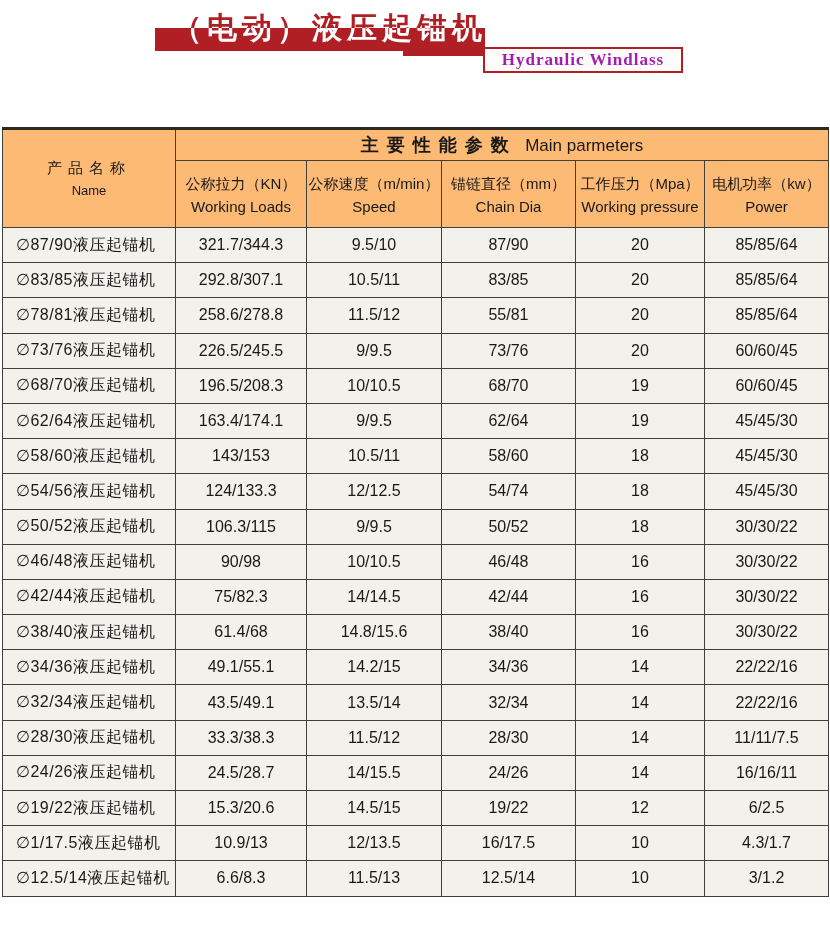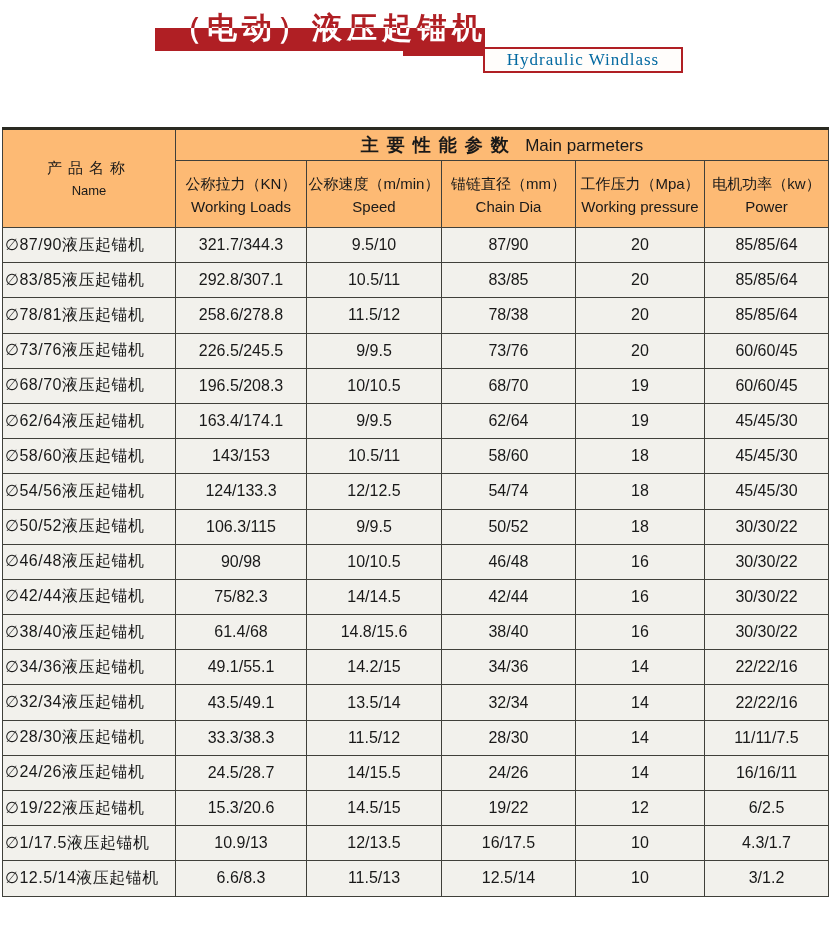--- a/index.html
+++ b/index.html
@@ -18,43 +18,43 @@
     font-family:"DejaVu Sans","Liberation Sans",sans-serif;
   }
   .title-red{color:#b01f24;clip-path:inset(0 0 50% 0);}
   .title-white{color:#ffffff;clip-path:inset(50% 0 0 0);}
   .en-box{
     position:absolute;left:483px;top:47px;width:196px;height:22px;
     border:2px solid #b01f24;background:#fffdfb;
     display:flex;align-items:center;justify-content:center;
   }
   .en-box span{
-    color:#0369a1;font-family:"Liberation Serif","DejaVu Serif",serif;
-    font-weight:normal;font-size:17px;letter-spacing:1px;
+    color:#a21caf;font-family:"Liberation Serif","DejaVu Serif",serif;
+    font-weight:bold;font-size:17px;letter-spacing:1px;
   }
   
   .spec-table{
     position:absolute;left:2px;top:127px;width:826px;
     border-collapse:collapse;table-layout:fixed;
     border-top:3px solid #2a2a22;
   }
   .spec-table th,.spec-table td{border:1px solid #40403a;}
   .spec-table th{background:#fdba74;font-weight:normal;padding:0;}
   .spec-table td{background:#f2f1ec;font-size:16px;text-align:center;padding:0;}
   .main-th{height:30px;vertical-align:middle;}
   .main-th .cn{font-weight:bold;font-size:18px;letter-spacing:8px;}
   .main-th .en{font-size:17px;margin-left:4px;}
   .name-th{vertical-align:middle;}
   .name-th .cn{font-size:15px;letter-spacing:6px;display:block;}
   .name-th .en{font-size:13px;display:block;margin-top:5px;}
   .sub-th{height:66px;vertical-align:middle;font-size:15px;}
   .sub-th .cn{display:block;line-height:1.7;}
   .sub-th .en{display:block;line-height:1.4;}
   tbody tr{height:35.2px;}
-  td.name-cell{text-align:left;padding-left:2px;font-size:16px;letter-spacing:0.5px;}
+  td.name-cell{text-align:left;padding-left:13px;font-size:16px;letter-spacing:0.5px;}
 </style>
 </head>
 <body>
 
 <header>
   <div class="red-bar"></div>
   <div class="red-step"></div>
   <div class="title-wrap">
     <span class="title-layer title-red">（电动）液压起锚机</span>
     <span class="title-layer title-white">（电动）液压起锚机</span>
@@ -121,21 +121,21 @@
         <td>292.8/307.1</td>
         <td>10.5/11</td>
         <td>83/85</td>
         <td>20</td>
         <td>85/85/64</td>
       </tr>
       <tr>
         <td class="name-cell">∅78/81液压起锚机</td>
         <td>258.6/278.8</td>
         <td>11.5/12</td>
-        <td>78/38</td>
+        <td>55/81</td>
         <td>20</td>
         <td>85/85/64</td>
       </tr>
       <tr>
         <td class="name-cell">∅73/76液压起锚机</td>
         <td>226.5/245.5</td>
         <td>9/9.5</td>
         <td>73/76</td>
         <td>20</td>
         <td>60/60/45</td>

